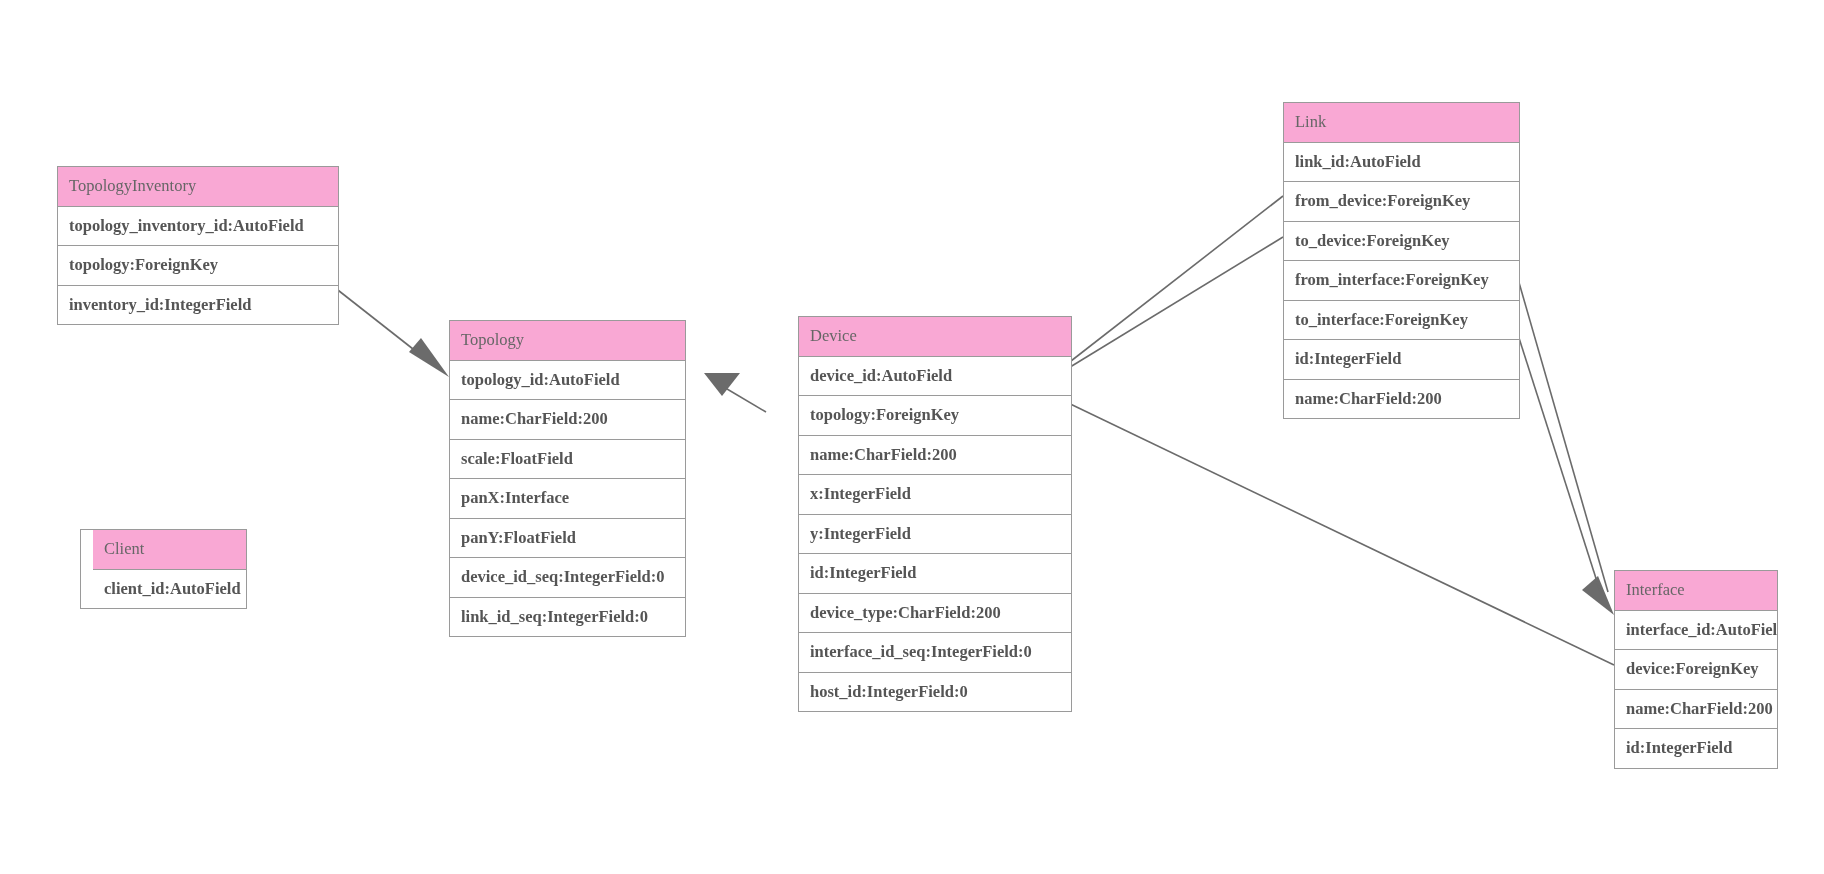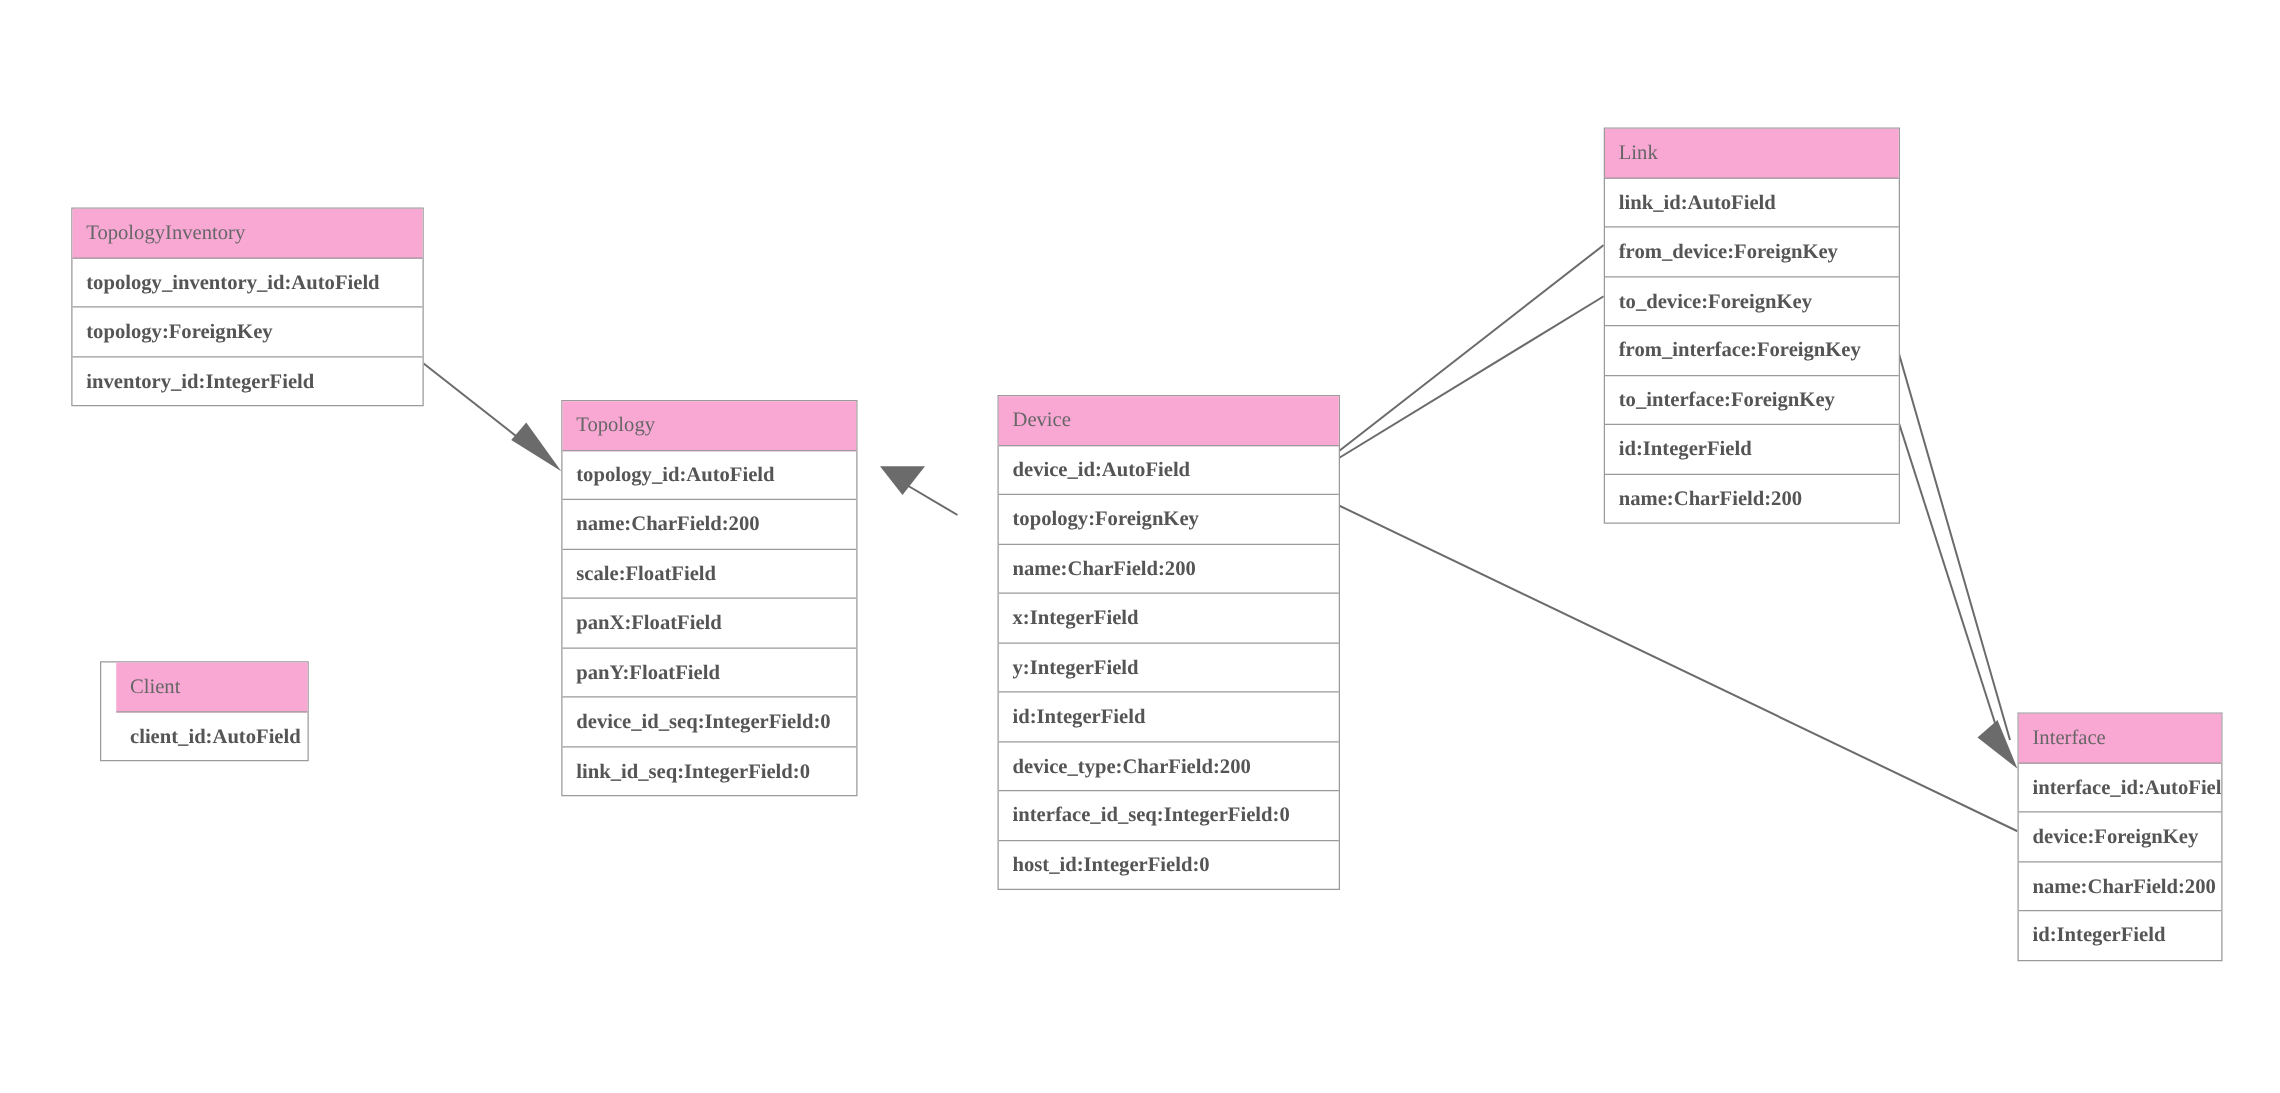--- a/index.html
+++ b/index.html
@@ -107,21 +107,21 @@
         <div class="entity-field">topology:ForeignKey</div>
         <div class="entity-field">inventory_id:IntegerField</div>
       </div>
     </div>
     <div class="entity" style="left: 449px; top: 320px; width: 237px;">
       <div class="entity-header">Topology</div>
       <div class="entity-fields">
         <div class="entity-field">topology_id:AutoField</div>
         <div class="entity-field">name:CharField:200</div>
         <div class="entity-field">scale:FloatField</div>
-        <div class="entity-field">panX:FloatField</div>
+        <div class="entity-field">panX:Interface</div>
         <div class="entity-field">panY:FloatField</div>
         <div class="entity-field">device_id_seq:IntegerField:0</div>
         <div class="entity-field">link_id_seq:IntegerField:0</div>
       </div>
     </div>
     <div class="entity" style="left: 80px; top: 529px; width: 167px; padding-left: 12px;">
       <div class="entity-header">Client</div>
       <div class="entity-fields">
         <div class="entity-field">client_id:AutoField</div>
       </div>

